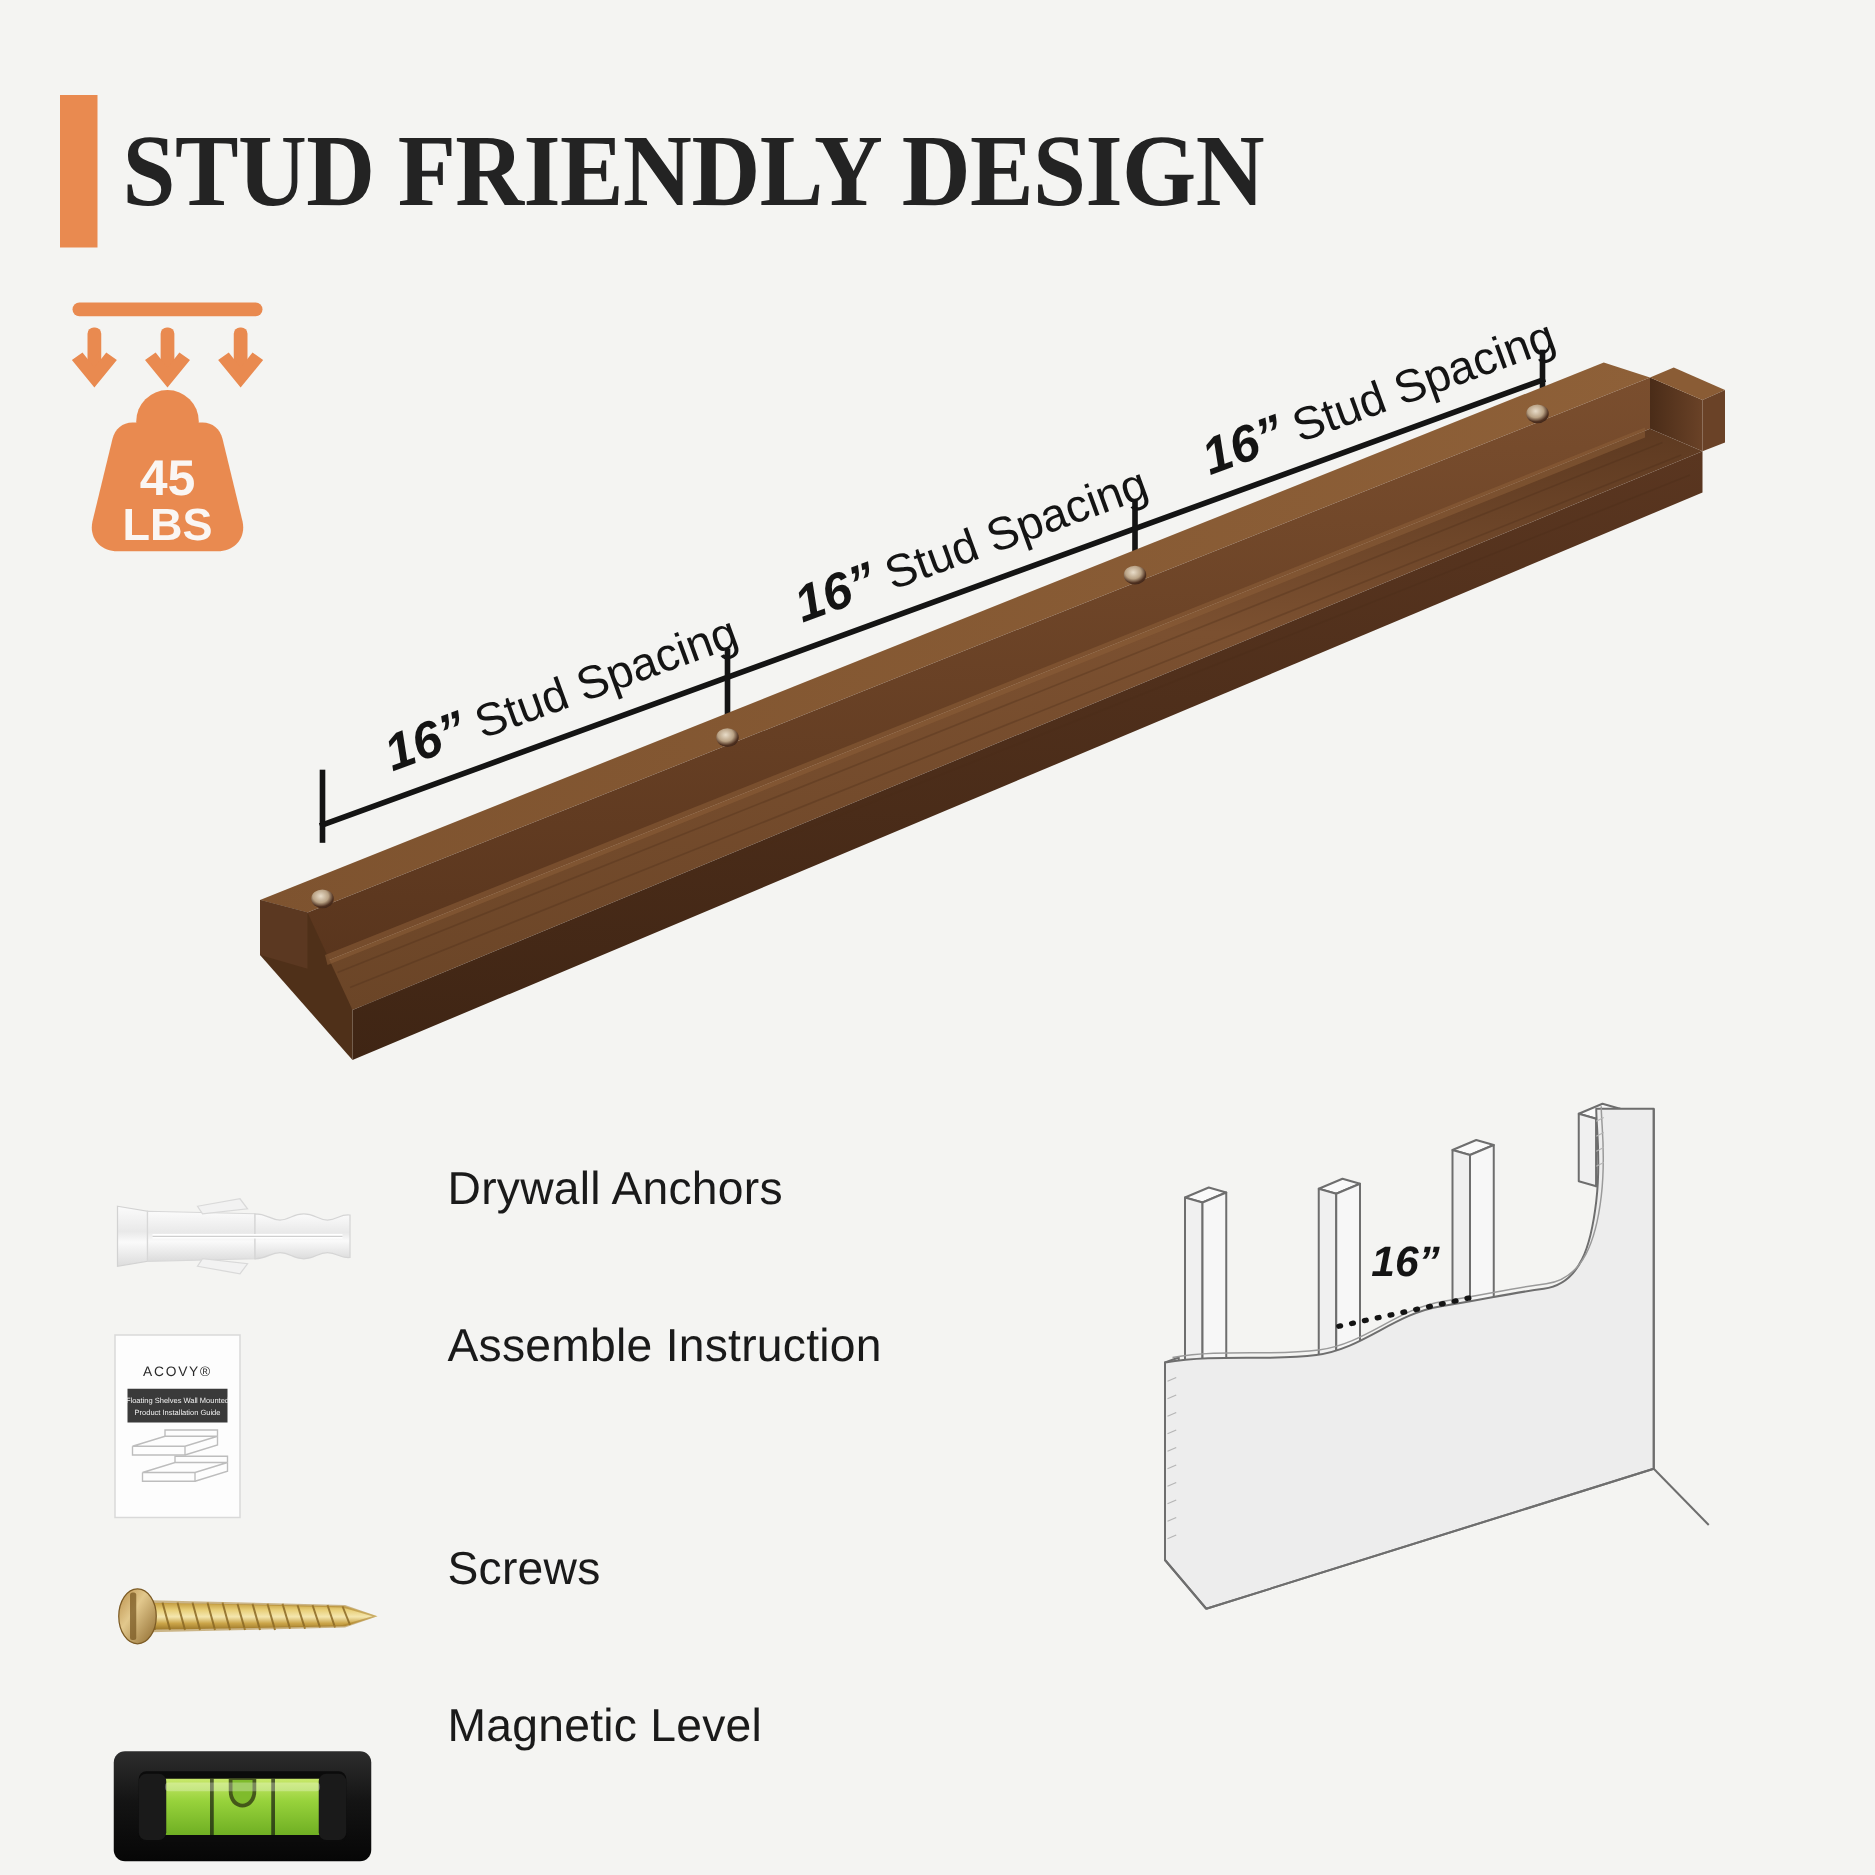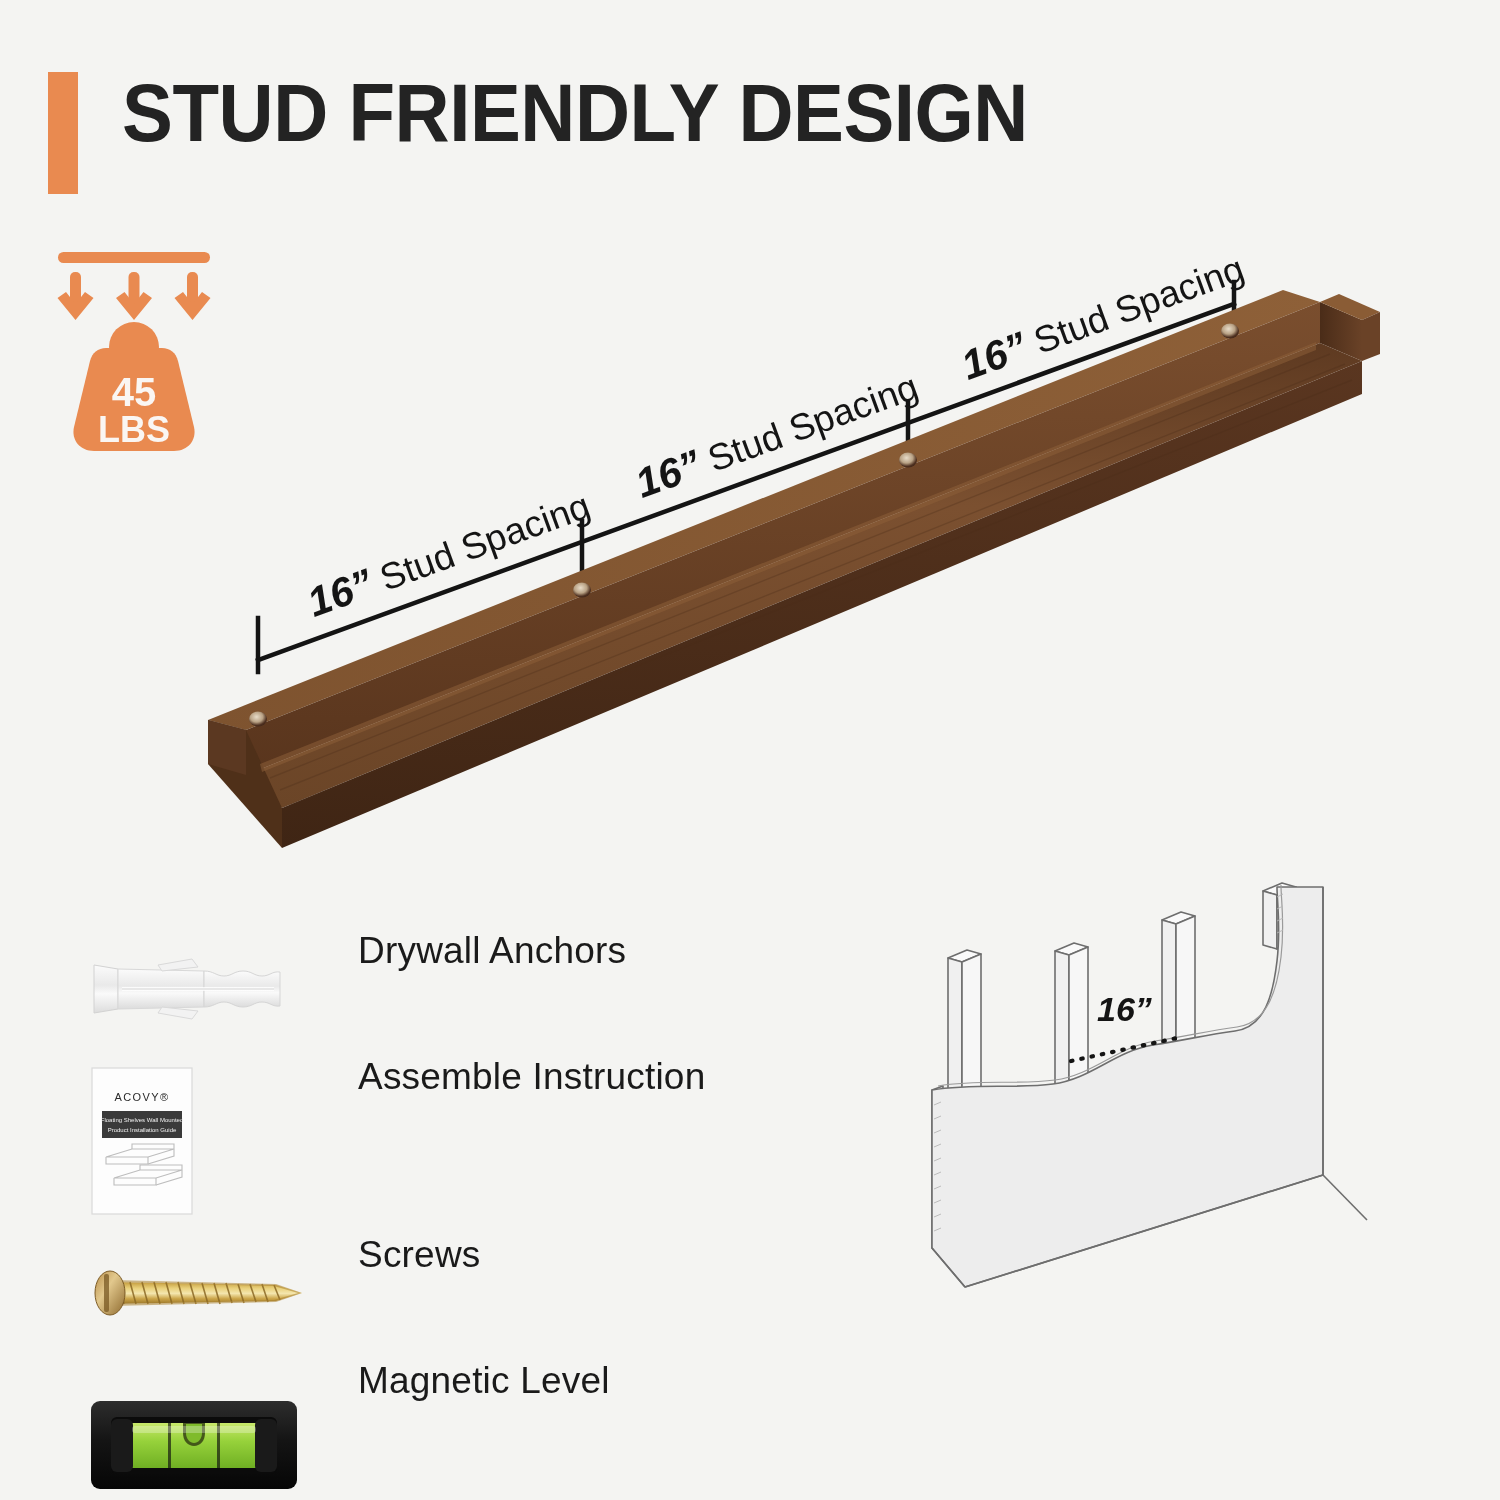--- a/index.html
+++ b/index.html
@@ -25,21 +25,23 @@
   }
 
   
   .header {
     position: absolute;
     left: 48px;
     top: 72px;
     width: 1200px;
     height: 130px;
     display: flex;
-    gap: 44px;
+    align-items: center;
+    gap: 20px;
+    font-family: Liberation Serif, serif;
   }
   .accent-bar {
     width: 30px;
     height: 122px;
     background: #E98A50;
     flex: none;
   }
   .page-title {
     font-size: 82px;
     font-weight: 700;
@@ -48,21 +50,21 @@
     color: #232323;
     white-space: nowrap;
     transform: scaleX(0.93);
     transform-origin: left center;
   }
 
   
   .load-badge {
     position: absolute;
     left: 44px;
-    top: 244px;
+    top: 234px;
     width: 180px;
     height: 216px;
   }
   .load-badge svg { display: block; width: 100%; height: 100%; }
   .load-badge .lbl {
     font-family: "Liberation Sans", sans-serif;
     font-weight: 700;
     fill: #FAF6F3;
   }
 

